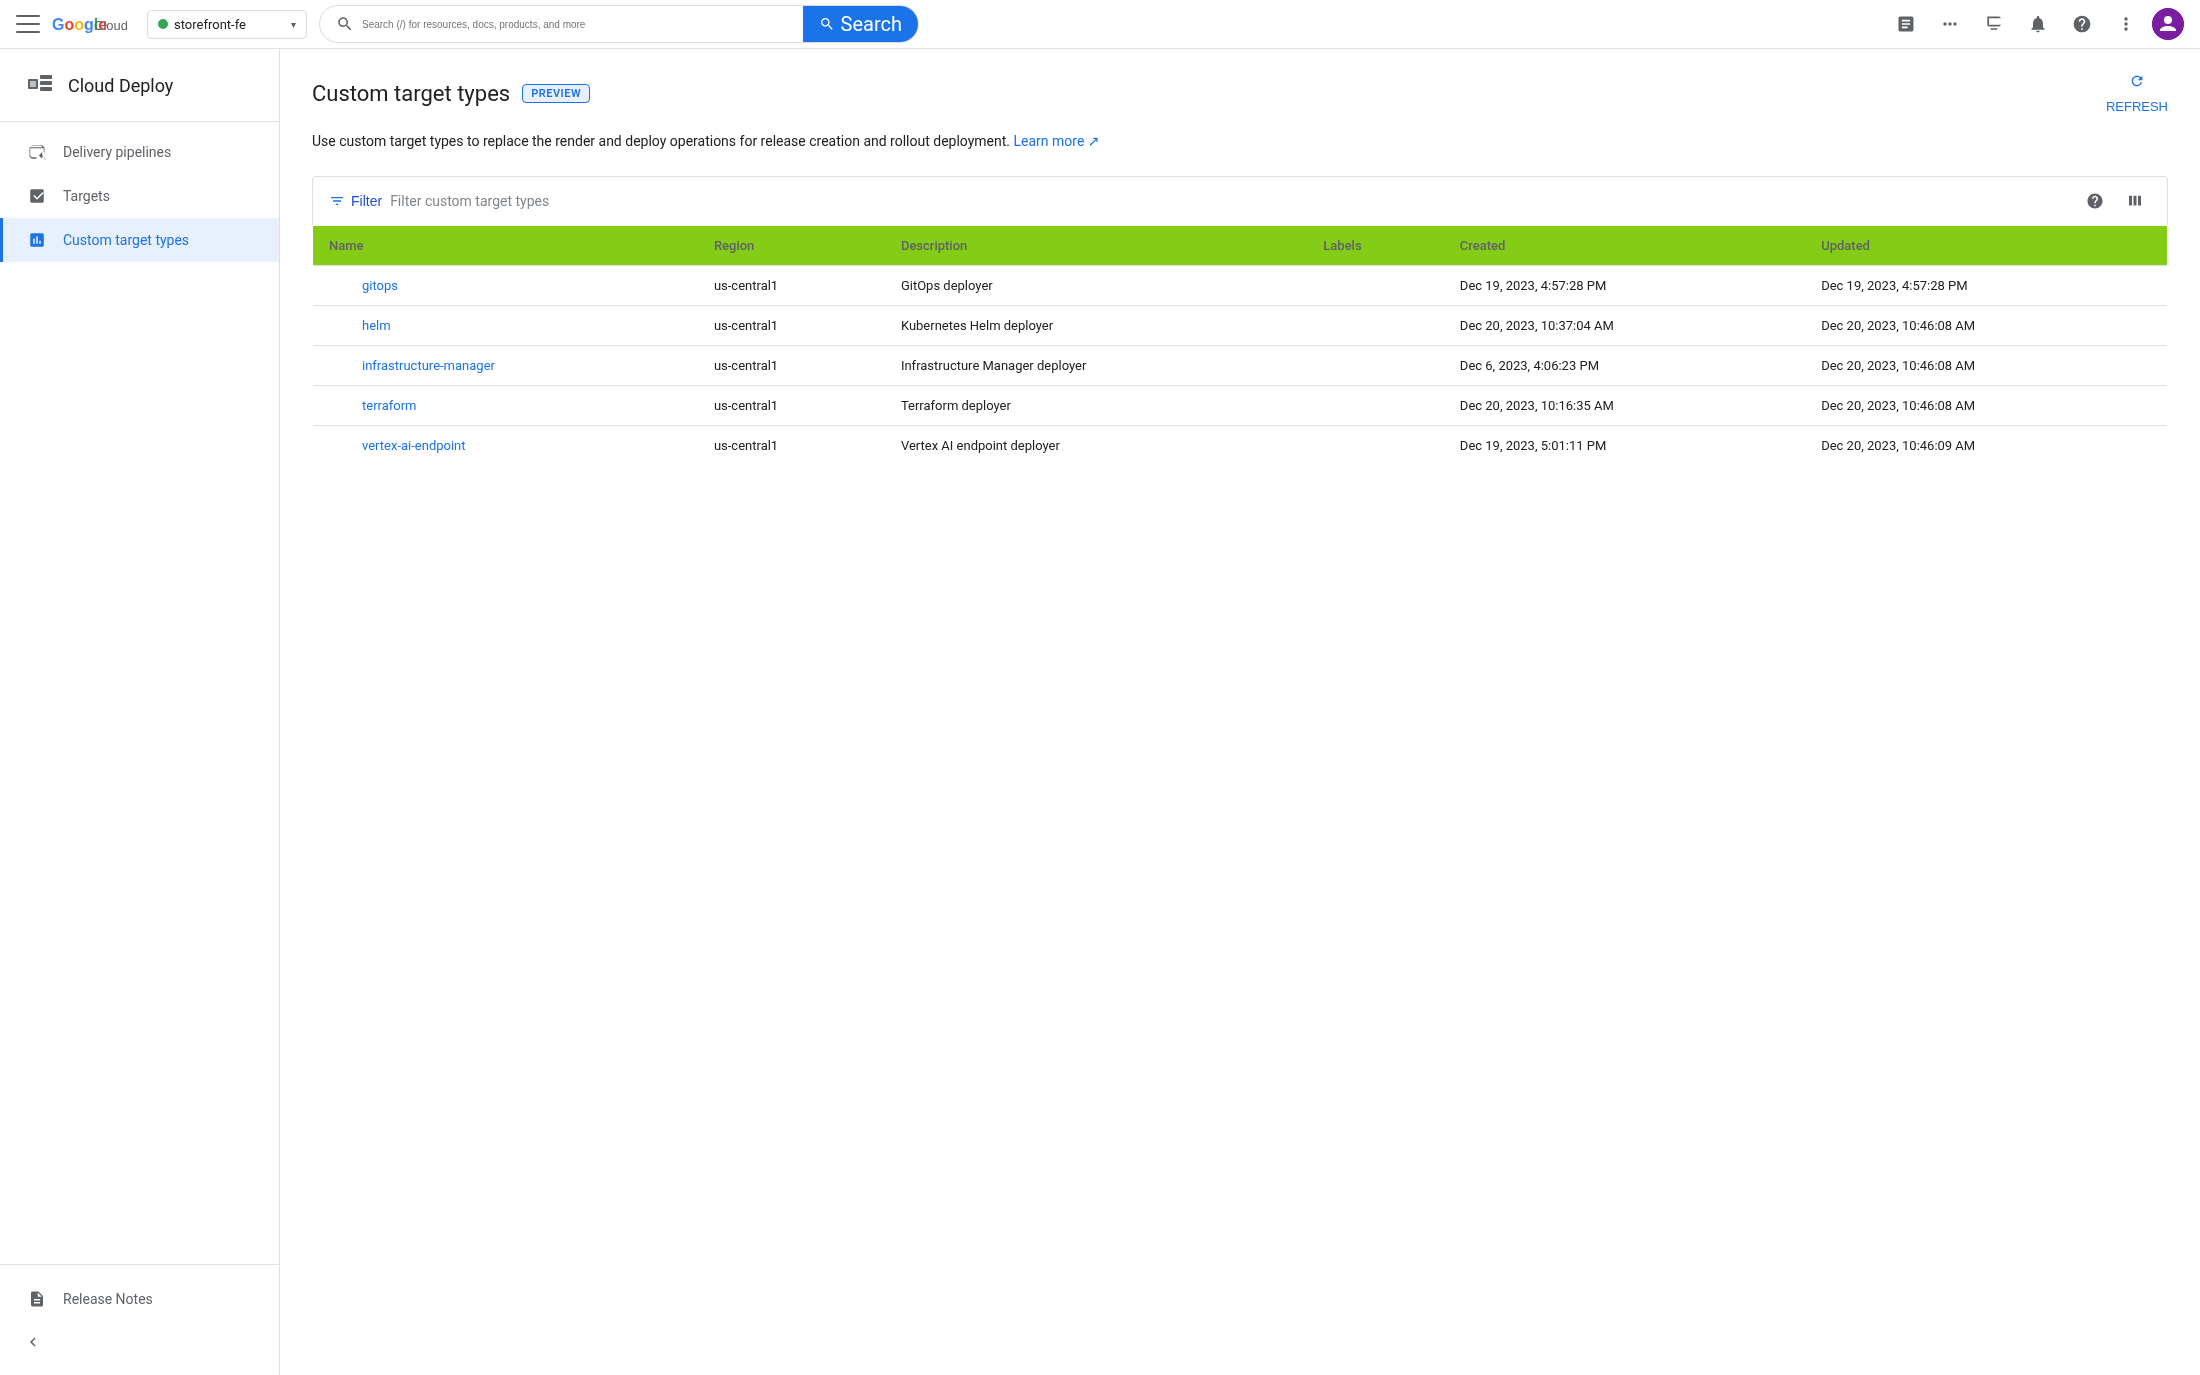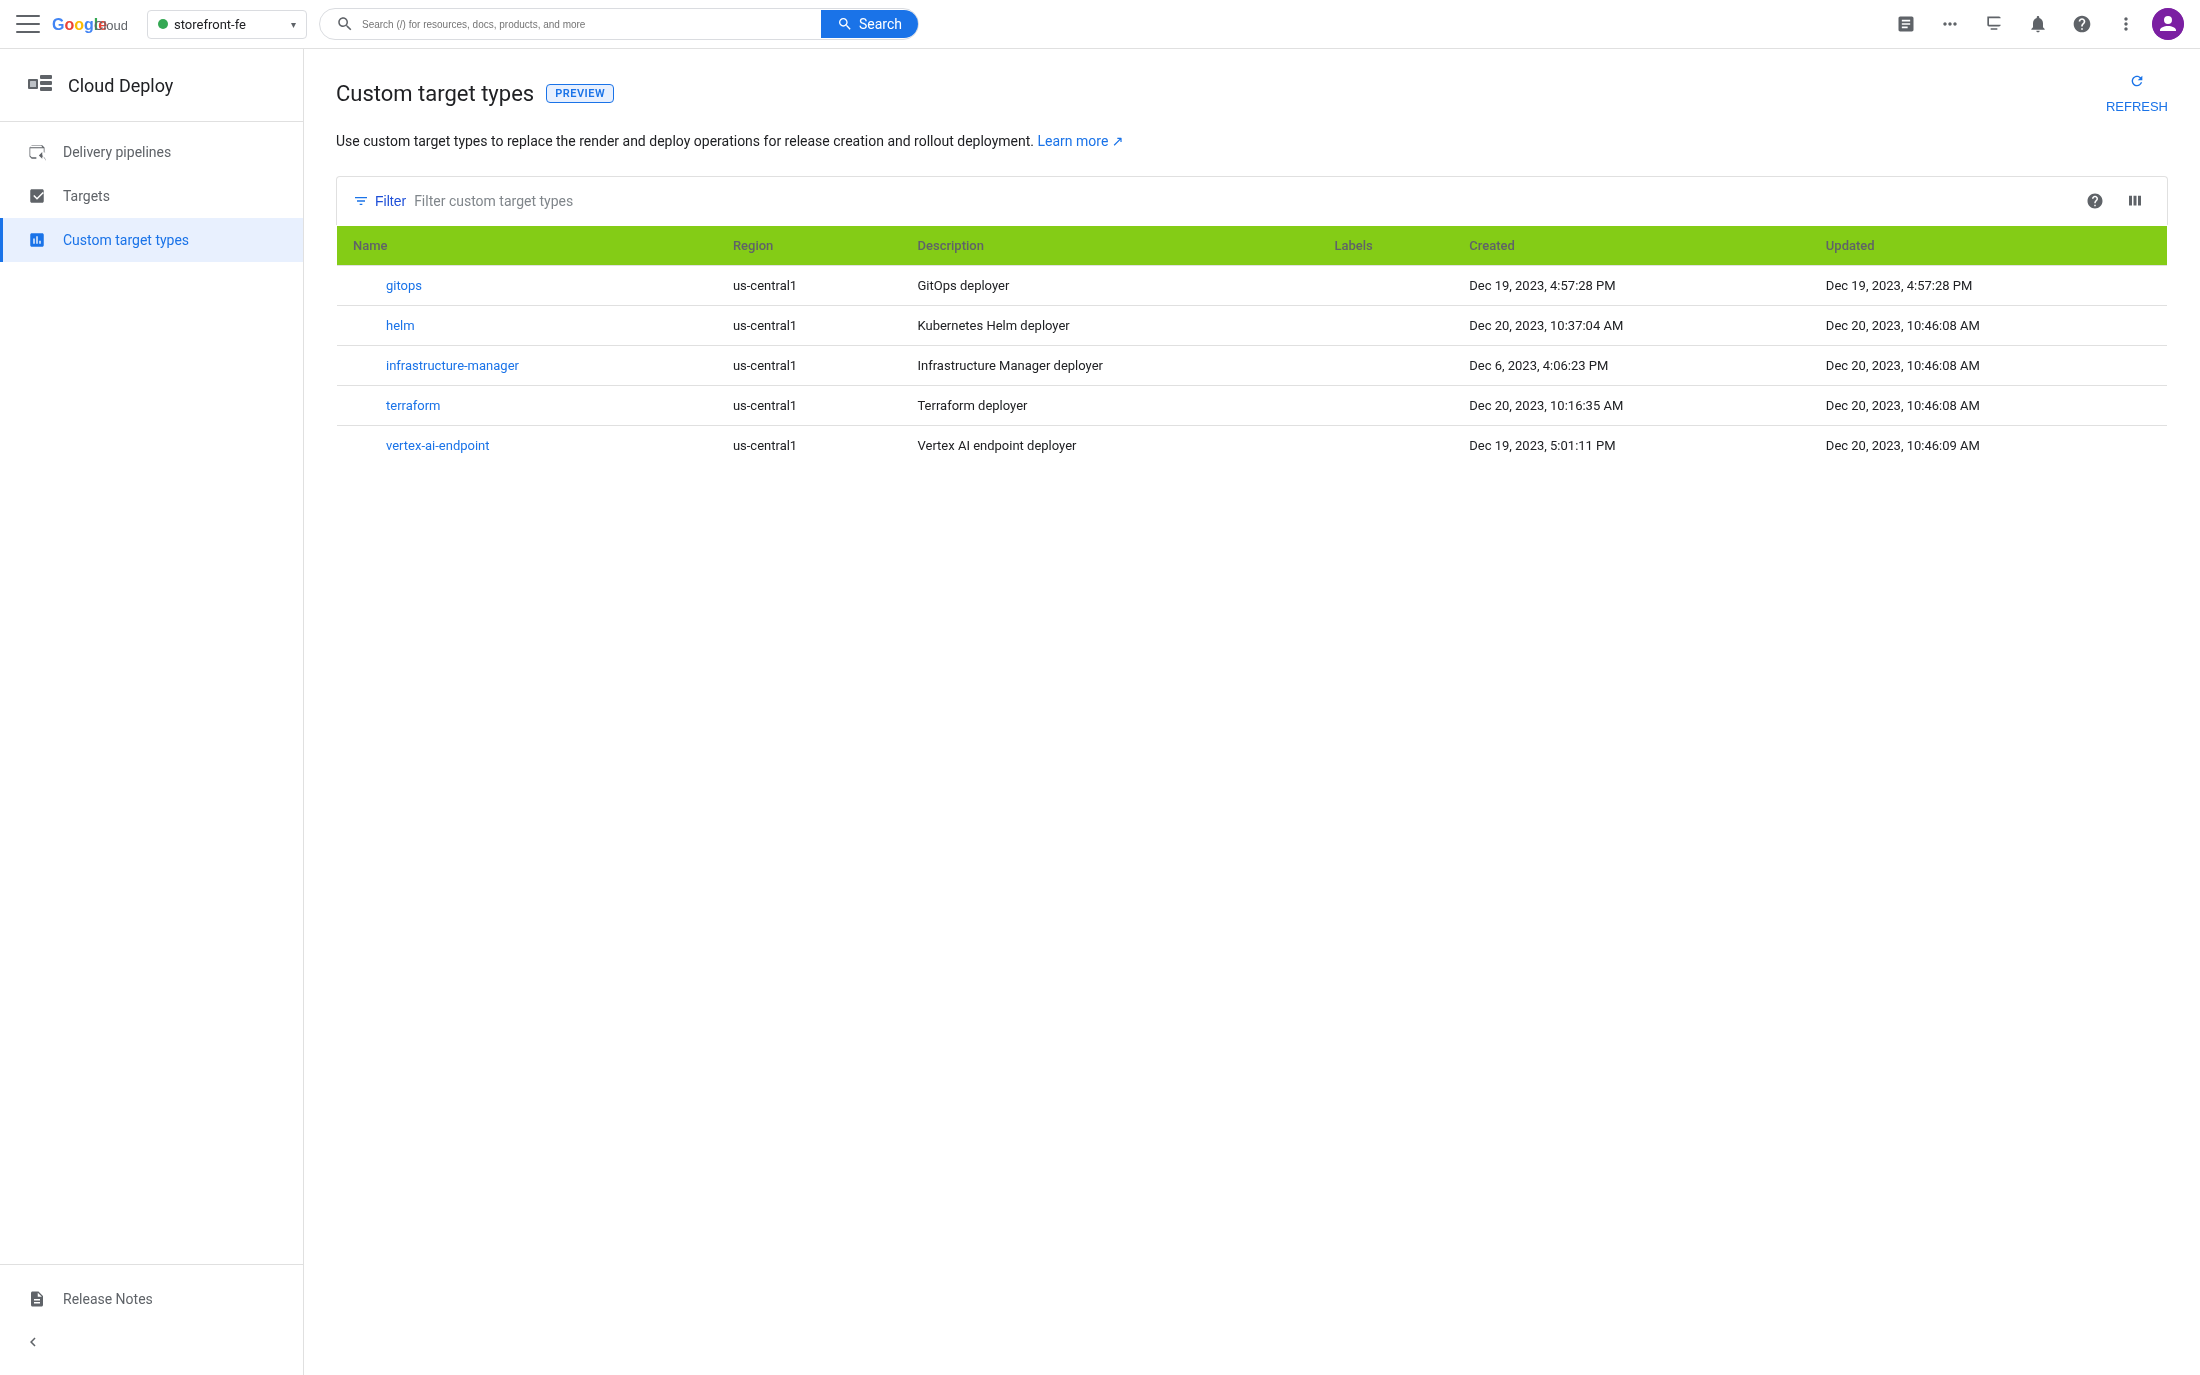--- a/index.html
+++ b/index.html
@@ -10,30 +10,30 @@
     .topbar-hamburger { width: 24px; height: 24px; display: flex; flex-direction: column; justify-content: space-around; cursor: pointer; flex-shrink: 0; }
     .topbar-hamburger span { display: block; height: 2px; background: #5f6368; border-radius: 1px; }
     .google-cloud-logo { display: flex; align-items: center; gap: 8px; margin-right: 8px; }
     .google-cloud-logo svg { width: 75px; height: 24px; }
     .project-selector { display: flex; align-items: center; gap: 6px; border: 1px solid #dadce0; border-radius: 4px; padding: 6px 10px; cursor: pointer; min-width: 160px; }
     .project-dot { width: 10px; height: 10px; background: #34a853; border-radius: 50%; }
     .project-name { font-size: 13px; color: #202124; flex: 1; }
     .project-chevron { color: #5f6368; font-size: 10px; }
     .search-bar { flex: 1; display: flex; align-items: center; border: 1px solid #dadce0; border-radius: 24px; padding: 6px 16px; gap: 8px; max-width: 600px; }
     .search-bar input { border: none; outline: none; flex: 1; font-size: 10px; color: #404040; background: transparent; }
-    .search-button { display: flex; align-items: center; gap: 6px; background: #1a73e8; color: #fff; border: none; border-radius: 0 22px 22px 0; padding: 6px 16px; cursor: pointer; font-size: 14px; margin: -6px -16px -6px 0; height: calc(100% + 12px); }
+    .search-button { display: flex; align-items: center; gap: 6px; background: #1a73e8; color: #fff; border: none; border-radius: 0 22px 22px 0; padding: 6px 16px; cursor: pointer; font-size: 20px; margin: -6px -16px -6px 0; height: calc(100% + 12px); }
     .topbar-icons { display: flex; align-items: center; gap: 8px; margin-left: auto; }
     .topbar-icon { width: 36px; height: 36px; display: flex; align-items: center; justify-content: center; cursor: pointer; border-radius: 50%; color: #5f6368; font-size: 18px; }
     .avatar { width: 32px; height: 32px; border-radius: 50%; background: #8e44ad; display: flex; align-items: center; justify-content: center; color: #fff; font-size: 13px; cursor: pointer; overflow: hidden; }
 
     
     .main-layout { display: flex; flex: 1; overflow: hidden; }
 
     
-    .sidebar { width: 304px; border-right: 1px solid #e0e0e0; display: flex; flex-direction: column; flex-shrink: 0; overflow-y: auto; }
+    .sidebar { width: 280px; border-right: 1px solid #e0e0e0; display: flex; flex-direction: column; flex-shrink: 0; overflow-y: auto; }
     .sidebar-header { display: flex; align-items: center; gap: 12px; padding: 20px 24px; border-bottom: 1px solid #e0e0e0; }
     .sidebar-header-icon { width: 32px; height: 32px; display: flex; align-items: center; justify-content: center; }
     .sidebar-header-title { font-size: 18px; color: #202124; font-weight: 400; }
     .sidebar-nav { flex: 1; padding: 8px 0; }
     .sidebar-item { display: flex; align-items: center; gap: 16px; padding: 12px 24px; cursor: pointer; color: #5f6368; border-left: 3px solid transparent; }
     .sidebar-item.active { background: #e8f0fe; color: #1a73e8; border-left: 3px solid #1a73e8; }
     .sidebar-item-icon { width: 20px; height: 20px; display: flex; align-items: center; justify-content: center; flex-shrink: 0; }
     .sidebar-item-label { font-size: 14px; }
     .sidebar-bottom { padding: 12px 0; border-top: 1px solid #e0e0e0; }
     .sidebar-collapse { display: flex; align-items: center; padding: 12px 24px; cursor: pointer; color: #5f6368; }

